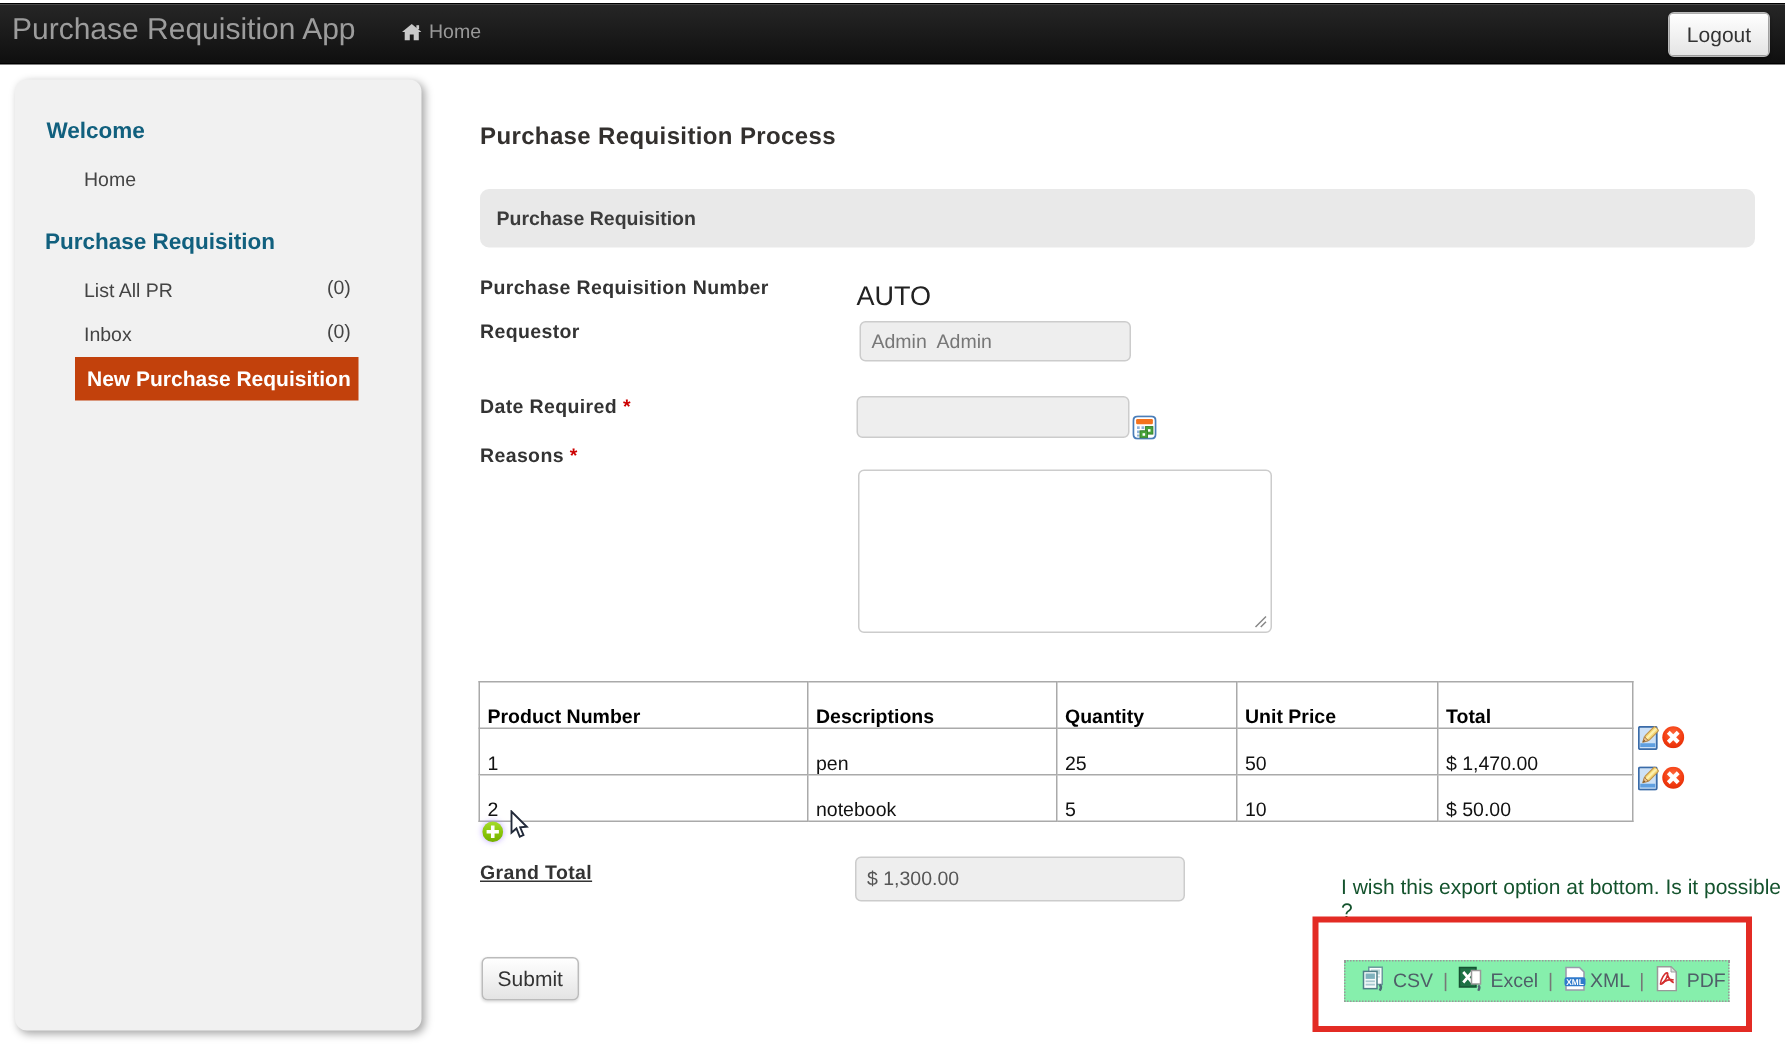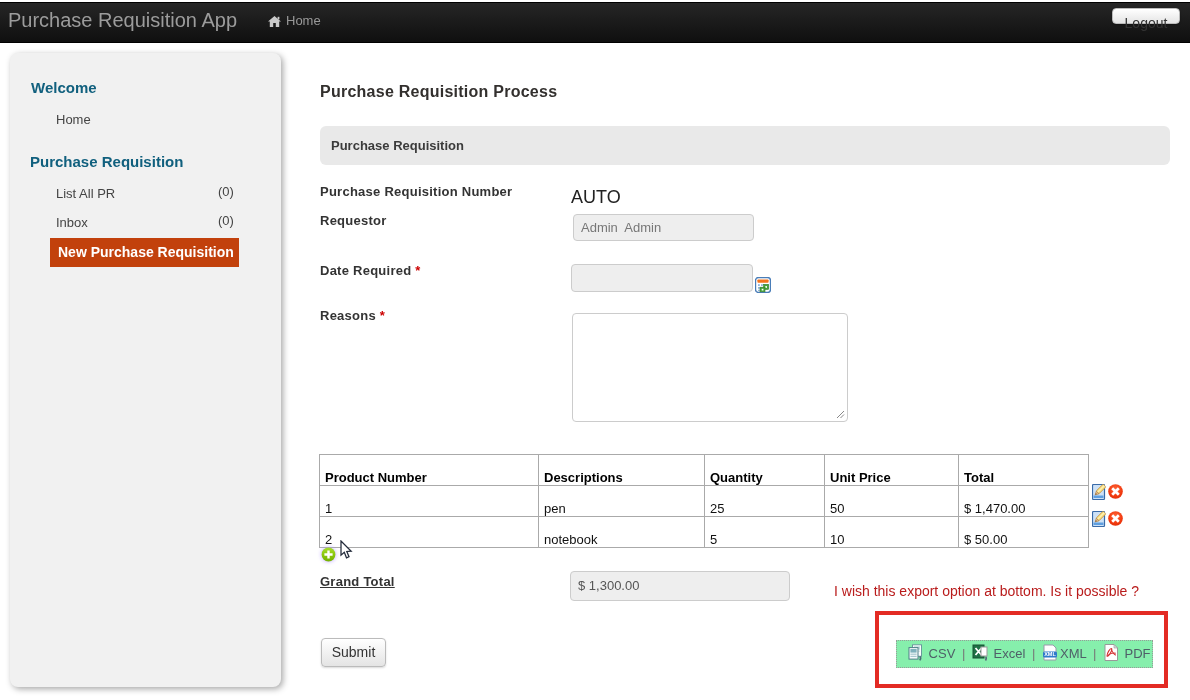--- a/index.html
+++ b/index.html
@@ -6,21 +6,21 @@
 html,body { width:1190px; height:700px; background:#fff; font-family:"Liberation Sans", sans-serif; overflow:hidden; position:relative; }
 .abs { position:absolute; }
 
 
 #navbar { position:absolute; left:0; top:2px; width:1190px; height:41px;
   background:linear-gradient(#262626, #0f0f0f);
   border-top:1px solid #000; border-bottom:1px solid #000; }
 #brand { position:absolute; left:8px; top:0; line-height:41px; font-size:20px; color:#9c9c9c; }
 #nav-home { position:absolute; left:268px; top:0; line-height:41px; font-size:13px; color:#999; }
 #nav-home svg { vertical-align:-2px; margin-right:5px; }
-#logout { position:absolute; left:1112px; top:8px; width:68px; height:16px;
+#logout { position:absolute; left:1112px; top:8px; width:68px; height:30px;
   background:linear-gradient(#ffffff, #e4e4e4); border:1px solid #bbb; border-radius:4px;
   font-size:14px; color:#333; text-align:center; line-height:28px;
   box-shadow:inset 0 1px 0 rgba(255,255,255,.6), 0 1px 2px rgba(0,0,0,.3); }
 
 
 #sidebar { position:absolute; left:10px; top:53px; width:271px; height:634px;
   background:#f1f1f1; border-radius:8px; box-shadow:2px 2px 6px rgba(0,0,0,.35); }
 .sideh { position:absolute; font-size:15px; font-weight:bold; color:#11607e; }
 .sideitem { position:absolute; font-size:13px; color:#444; }
 .badge { position:absolute; font-size:13px; color:#444; }
@@ -38,21 +38,21 @@
 #reasons { position:absolute; left:572px; top:313px; width:276px; height:109px; background:#fff;
   border:1px solid #ccc; border-radius:4px; }
 
 
 #tbl { position:absolute; left:319px; top:454px; border-collapse:collapse; font-size:13px; color:#111; }
 #tbl th, #tbl td { border:1px solid #aaa; padding:15px 0 0 5px; text-align:left; font-weight:normal; }
 #tbl th { font-weight:bold; color:#000; height:26px; }
 #tbl td { height:26.5px; }
 
 
-.redtext { position:absolute; left:834px; top:583px; font-size:14px; color:#b91c1c; }
+.redtext { position:absolute; left:894px; top:583px; font-size:14px; color:#14532d; }
 #redbox { position:absolute; left:875px; top:611px; width:293px; height:77px; border:4px solid #e32b24; }
 #exportbar { position:absolute; left:896px; top:640px; width:257px; height:28px; background:#86efac;
   border:1px dotted #999; font-size:13px; color:#4f5f68; line-height:26px; padding-left:10px; white-space:nowrap; }
 #exportbar .sep { color:#777; padding:0 3px; }
 #exportbar svg { vertical-align:-3px; margin-right:1px; }
 #submit { position:absolute; left:321px; top:638px; width:65px; height:29px;
   background:linear-gradient(#ffffff, #e4e4e4); border:1px solid #bbb; border-radius:4px;
   font-size:14px; color:#333; text-align:center; line-height:27px;
   box-shadow:inset 0 1px 0 rgba(255,255,255,.6), 0 1px 2px rgba(0,0,0,.15); }
 </style>
@@ -103,21 +103,21 @@
       <rect x="12" y="10" width="1.6" height="1.8"></rect>
     <rect x="3" y="12.7" width="1.8" height="1.3"></rect>
       <rect x="6" y="12.7" width="1.8" height="1.3"></rect>
   </g>
   <rect x="8.6" y="7.4" width="5" height="5" fill="#47a33a" stroke="#357f2b" stroke-width="0.6"></rect>
   <rect x="10.3" y="9.1" width="1.7" height="1.7" fill="#fff"></rect>
   <rect x="5" y="10.2" width="5" height="4.6" fill="#47a33a" stroke="#357f2b" stroke-width="0.6"></rect>
   <rect x="6.7" y="11.8" width="1.7" height="1.7" fill="#fff"></rect>
 </svg>
 
-<div class="lbl" style="top:308px;">Reasons <em>*</em></div>
+<div class="lbl" style="top:296px;">Reasons <em>*</em></div>
 <div id="reasons">
   <svg style="position:absolute; right:2px; bottom:2px;" width="9" height="9" viewBox="0 0 9 9">
     <path d="M8 1 L1 8 M8 4.5 L4.5 8" stroke="#888" stroke-width="1" fill="none"></path>
   </svg>
 </div>
 
 <table id="tbl">
   <tbody>
       <tr>
     <th style="width:219px;">Product Number</th>

